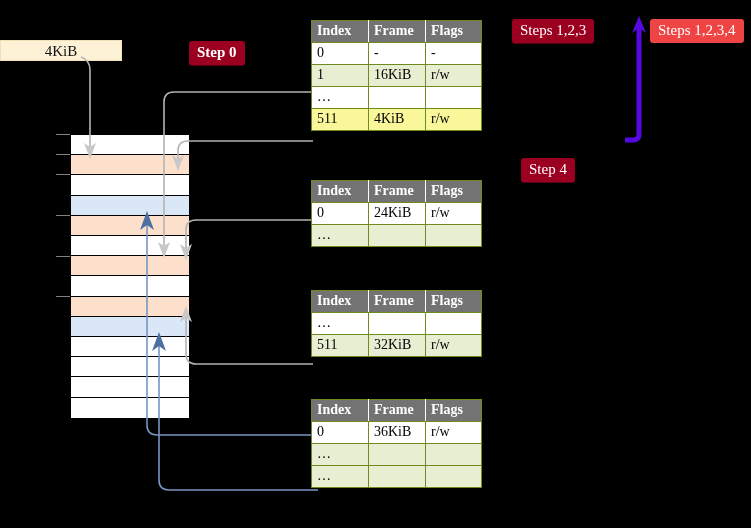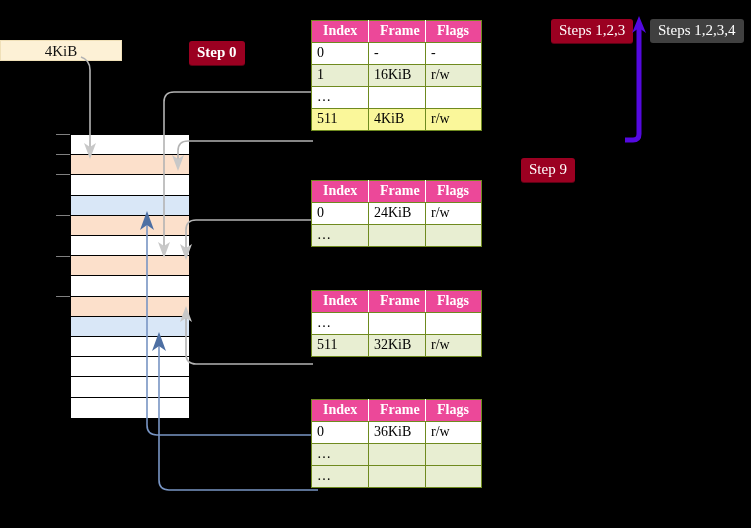--- a/index.html
+++ b/index.html
@@ -21,21 +21,21 @@
     position: absolute;
     color: #ffffff;
     font-size: 15px;
     line-height: 1;
     padding: 4px 8px 5px 8px;
     white-space: nowrap;
     border-radius: 3px;
     font-family: "Liberation Serif", "DejaVu Serif", serif;
   }
   .badge-red    { background: #9b0021; box-shadow: 0 1px 0 #5c0014; }
-  .badge-purple { background: #404040; }
+  .badge-purple { background: #ef4444; }
 
   
   .size-label {
     position: absolute;
     background: #fdf1d6;
     border: 1px solid #f0e0b8;
     color: #111111;
     font-size: 15px;
     text-align: center;
     line-height: 18px;
@@ -68,26 +68,26 @@
 
   
   .ptable {
     position: absolute;
     border-collapse: collapse;
     border: 1px solid #6f8a1f;
     table-layout: fixed;
     background: #ffffff;
   }
   .ptable th {
-    background: #ec4899;
+    background: #737373;
     color: #ffffff;
     font-weight: bold;
     font-size: 14px;
     text-align: left;
-    padding: 2px 5px 3px 11px;
+    padding: 2px 5px 3px 5px;
     border-right: 1px solid #ffffff;
     border-bottom: 1px solid #6f8a1f;
     height: 18px;
     box-sizing: border-box;
   }
   .ptable th:last-child { border-right: none; margin-top: 7px; }
   .ptable td {
     font-size: 14px;
     color: #000000;
     padding: 2px 5px 3px 5px;
@@ -106,25 +106,25 @@
   .conn { position: absolute; }
   svg { display: block; overflow: visible; }
 </style>
 </head>
 <body>
 
 <div id="stage">
 
   <div class="badge badge-red" style="left:189px; top:41px;font-weight:bold;">Step 0</div>
 
-  <div class="badge badge-red" style="left:512px; top:19px;margin-left:39px;">Steps 1,2,3</div>
+  <div class="badge badge-red" style="left:512px; top:19px;">Steps 1,2,3</div>
 
   <div class="badge badge-purple" style="left:650px; top:19px;">Steps 1,2,3,4</div>
 
-  <div class="badge badge-red" style="left:521px; top:158px;">Step 9</div>
+  <div class="badge badge-red" style="left:521px; top:158px;">Step 4</div>
 
   <div class="size-label" style="left:0px; top:40px; width:120px;">4KiB</div>
 
   <svg class="conn" style="left:615px; top:12px;" width="50" height="130">
     <path d="M 10,128 L 18,128 Q 24,128 24,122 L 24,14" stroke="#5409e0" stroke-width="5" fill="none" stroke-linecap="butt"></path>
     <path d="M 24,4 L 31,21 L 24,16 L 17,21 Z" fill="#5409e0"></path>
   </svg>
 
   <div class="mem-col" id="mem-col" style="left:70px; top:134px; width:120px; height:283px;">
       <div class="mem-row mem-white" style="height: 20.2143px;"></div>

